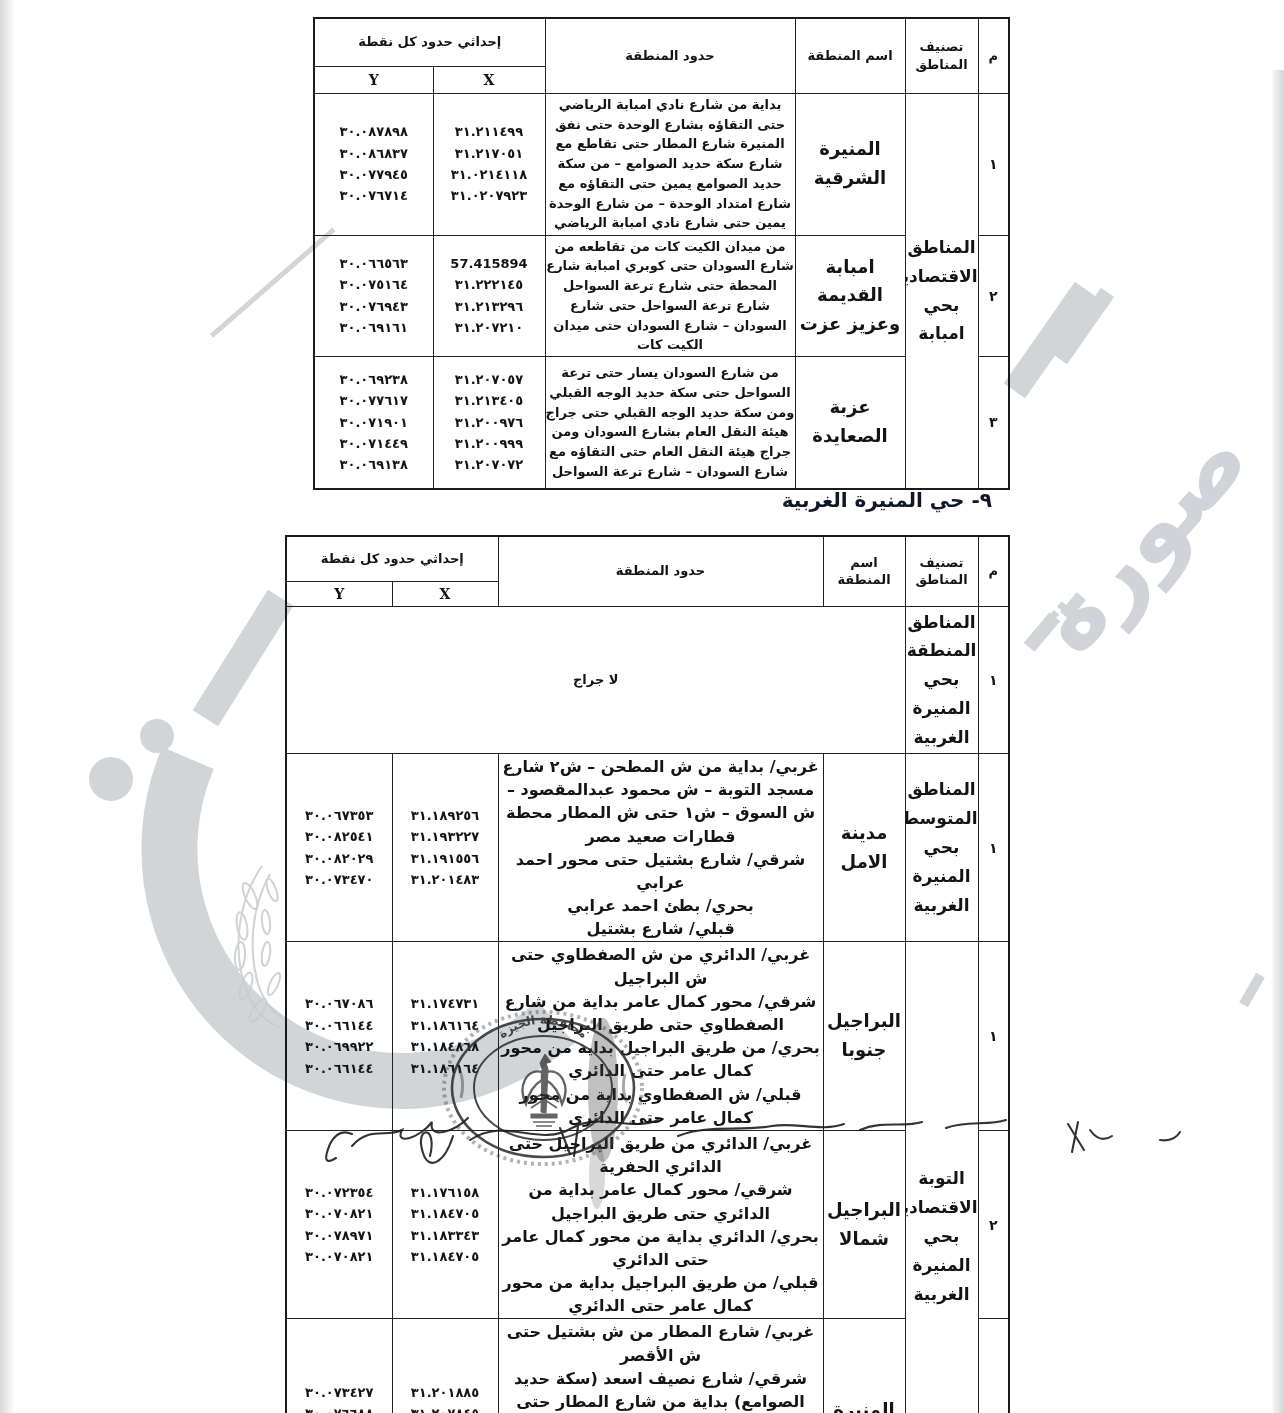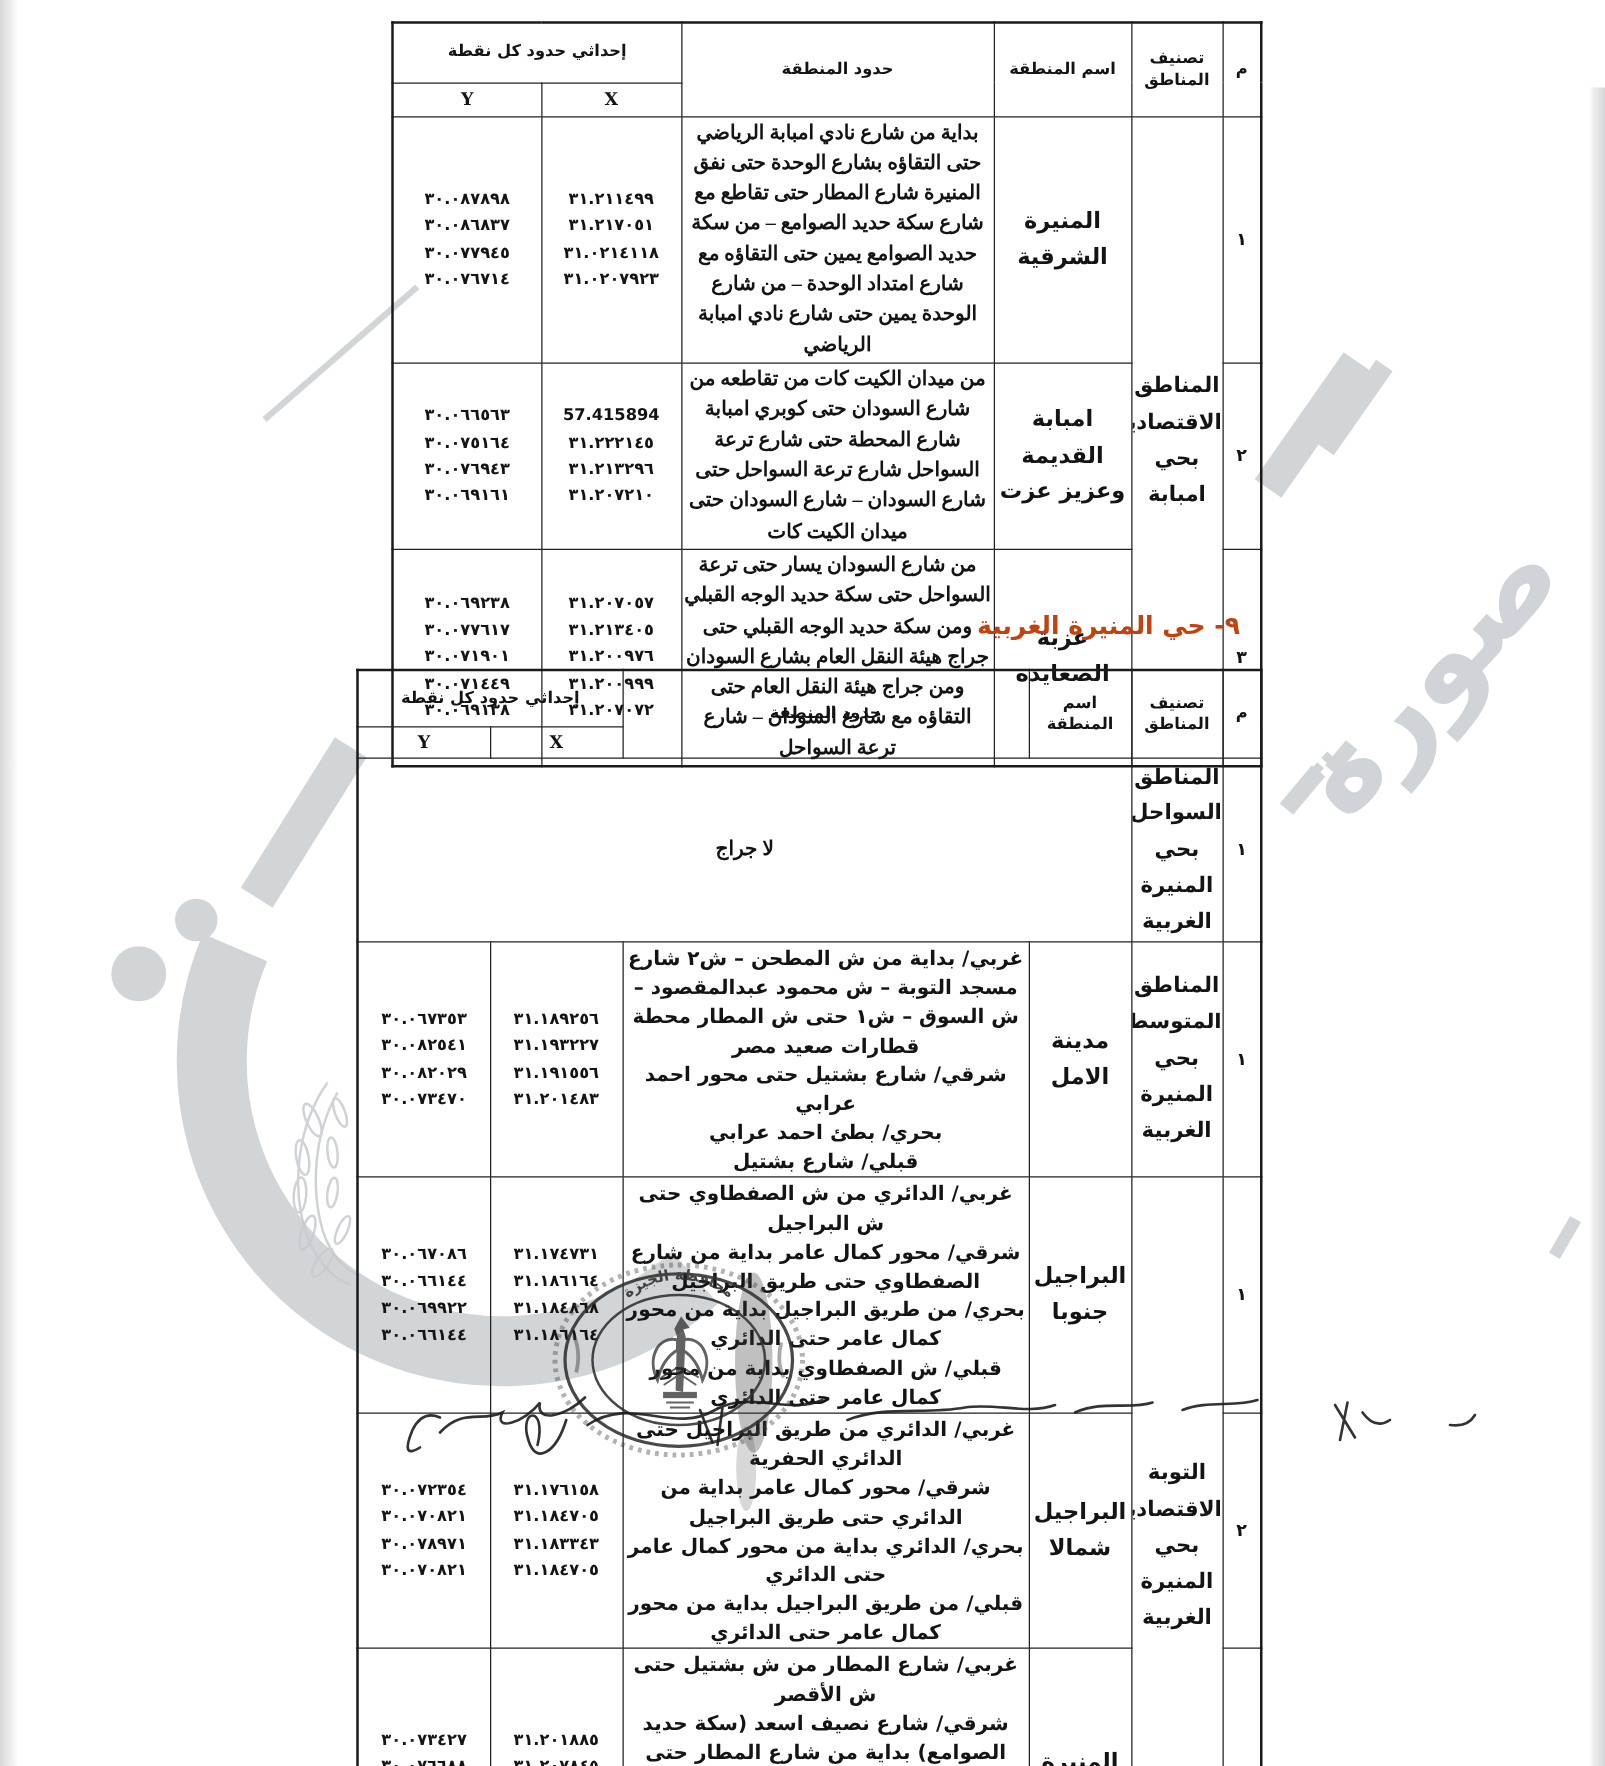--- a/index.html
+++ b/index.html
@@ -32,33 +32,33 @@
     padding:1px 0;
     vertical-align:middle;
     text-align:center;
     font-weight:bold;
     overflow:hidden;
   }
   table.tbl{border:2px solid #1a1a1a;}
   .hdr{font-size:13px;line-height:1.35;}
   .xy{font-size:14px;font-family:"DejaVu Serif", serif;}
   .coords{font-size:13px;white-space:pre-line;line-height:1.65;letter-spacing:.3px;}
-  .bounds{font-size:16px;line-height:1.52;font-family:Liberation Serif, serif;}
+  .bounds{font-size:13px;line-height:1.52;}
   .bounds2{font-size:16px;line-height:1.45;white-space:pre-line;}
   .aname{font-size:18px;line-height:1.6;}
   .cls{font-size:17px;line-height:1.7;}
   .idx{font-size:14px;}
   #t1{left:313px;top:17px;width:695px;}
   #t2{left:285px;top:535px;width:723px;}
   .section-heading{
     position:absolute;
     top:488px;right:292px;
     z-index:2;
     direction:rtl;
-    font-size:20px;font-weight:bold;color:#c2410c;
+    font-size:20px;font-weight:bold;color:#0f172a;
     letter-spacing:.2px;
   }
 </style>
 </head>
 <body>
 
 <div class="page">
 
   <svg class="layer wm" width="1284" height="1413" viewBox="0 0 1284 1413">
     <g fill="#d2d5d8" stroke="none">
@@ -182,21 +182,21 @@
       <th rowspan="2" class="hdr">اسم المنطقة</th>
       <th rowspan="2" class="hdr">حدود المنطقة</th>
       <th colspan="2" class="hdr">إحداثي حدود كل نقطة</th>
     </tr>
     <tr style="height:25px">
       <th class="xy">X</th>
       <th class="xy">Y</th>
     </tr>
     <tr style="height:95px">
       <td class="idx">١</td>
-      <td class="cls">المناطق السواحل بحي المنيرة الغربية</td>
+      <td class="cls">المناطق المنطقة بحي المنيرة الغربية</td>
       <td colspan="4" class="bounds">لا جراج</td>
     </tr>
     <tr style="height:118px">
       <td class="idx">١</td>
       <td class="cls">المناطق المتوسطة بحي المنيرة الغربية</td>
       <td class="aname">مدينة الامل</td>
       <td class="bounds2">غربي/ بداية من ش المطحن – ش٢ شارع مسجد التوبة – ش محمود عبدالمقصود – ش السوق – ش١ حتى ش المطار محطة قطارات صعيد مصر
 شرقي/ شارع بشتيل حتى محور احمد عرابي
 بحري/ بطئ احمد عرابي
 قبلي/ شارع بشتيل</td>

